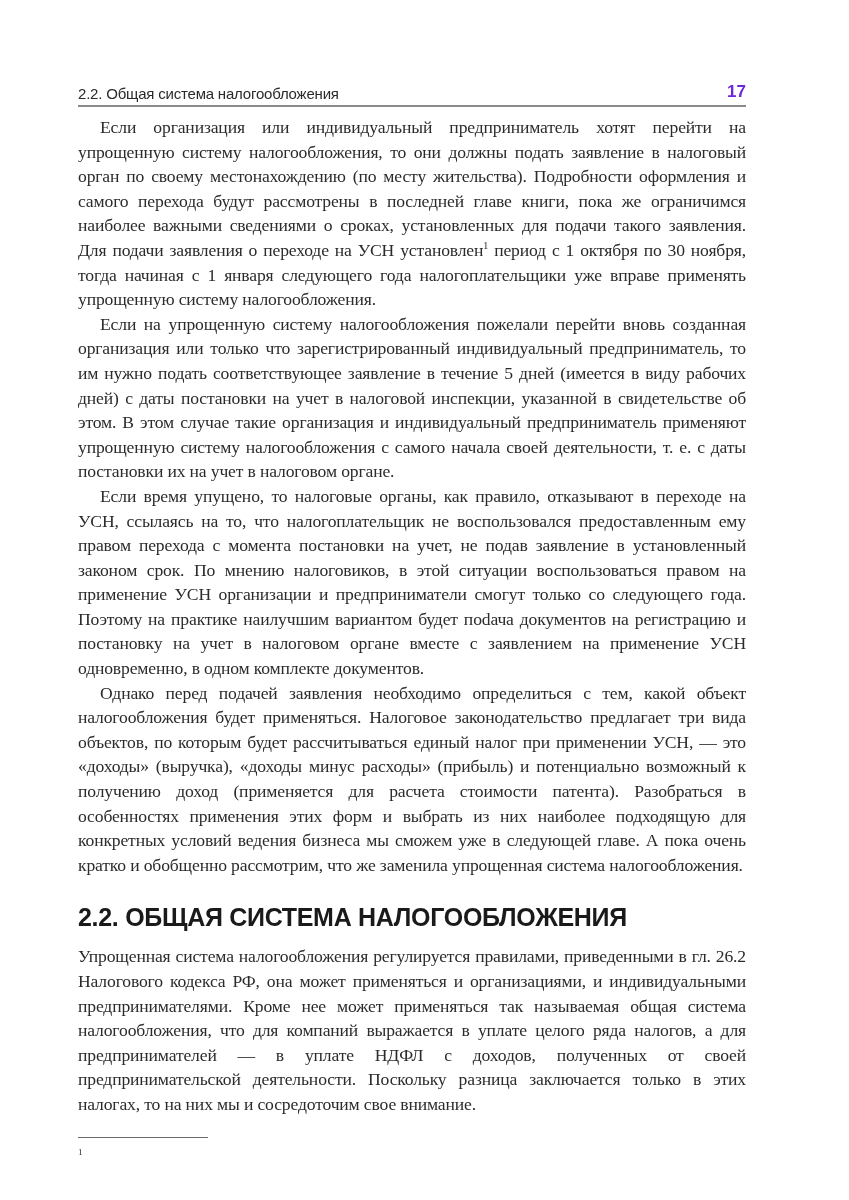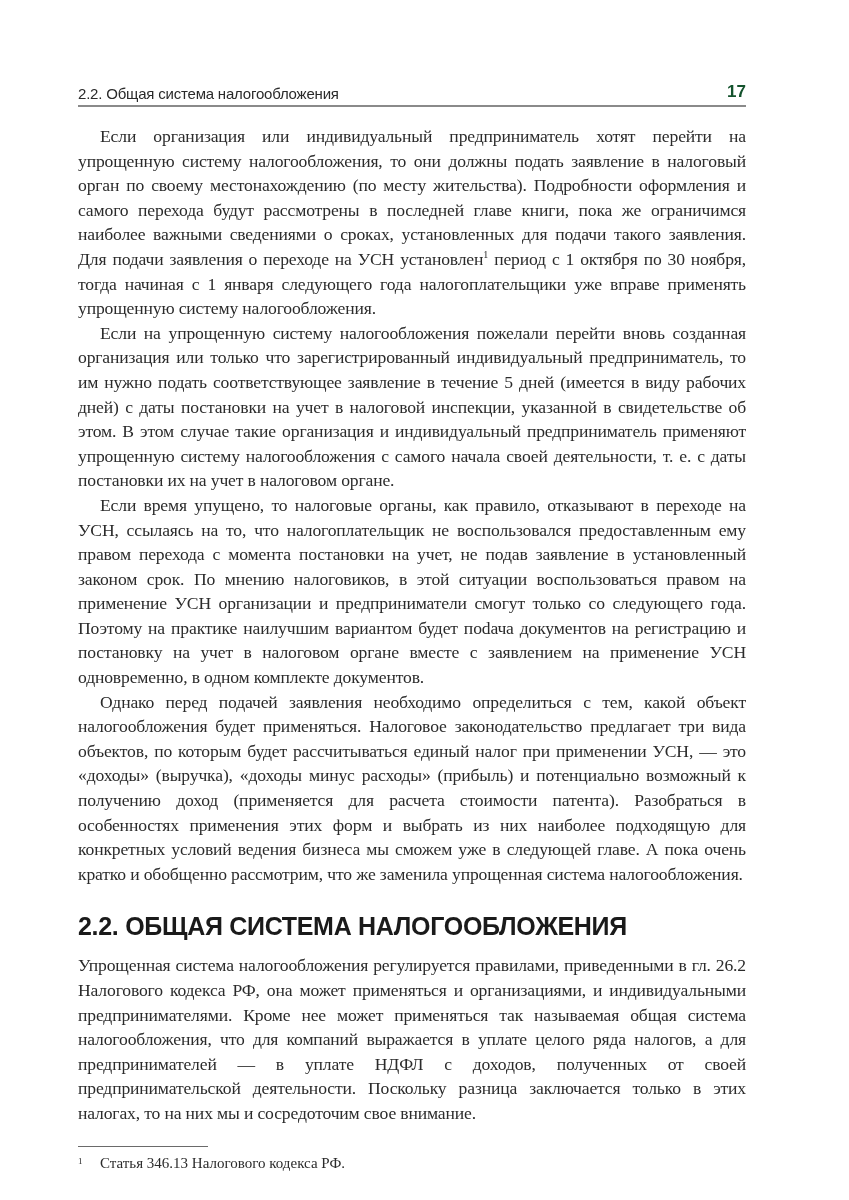--- a/index.html
+++ b/index.html
@@ -30,24 +30,24 @@
       font-size: 15px;
       color: #2a2a2a;
       height: 22px;
     }
     .running-head .rh-title {
       letter-spacing: -0.2px;
     }
     .running-head .rh-page {
       font-weight: bold;
       font-size: 17px;
-      color: #14532d;
+      color: #6d28d9;
     }
     .body-text {
-      margin-top: 17px;
+      margin-top: 8px;
       font-family: "Liberation Serif", serif;
       font-size: 17.6px;
       line-height: 24.6px;
       text-align: justify;
       color: #2b2b2b;
       letter-spacing: -0.15px;
     }
     .body-text p {
       margin: 0;
       text-indent: 22px;
@@ -105,15 +105,14 @@
     <p>Однако перед подачей заявления необходимо определиться с тем, какой объект налогообложения будет применяться. Налоговое законодательство предлагает три вида объектов, по которым будет рассчитываться единый налог при примене­нии УСН, — это «доходы» (выручка), «доходы минус расходы» (прибыль) и по­тенциально возможный к получению доход (применяется для расчета стоимости патента). Разобраться в особенностях применения этих форм и выбрать из них наиболее подходящую для конкретных условий ведения бизнеса мы сможем уже в следующей главе. А пока очень кратко и обобщенно рассмотрим, что же заменила упрощенная система налогообложения.</p>
 
     <h2 class="section-heading">2.2. ОБЩАЯ СИСТЕМА НАЛОГООБЛОЖЕНИЯ</h2>
 
     <p class="noindent">Упрощенная система налогообложения регулируется правилами, приведенными в гл. 26.2 Налогового кодекса РФ, она может применяться и организациями, и индивидуальными предпринимателями. Кроме нее может применяться так назы­ваемая общая система налогообложения, что для компаний выражается в уплате целого ряда налогов, а для предпринимателей — в уплате НДФЛ с доходов, полу­ченных от своей предпринимательской деятельности. Поскольку разница заклю­чается только в этих налогах, то на них мы и сосредоточим свое внимание.</p>
   </div>
 
   <div class="footnote-rule"></div>
   <div class="footnote">
     <span class="fn-mark">1</span>
-    <span>Статья 346.13 Налогового кодекса РФ.</span>
   </div>
 </div>
 
 </body></html>

